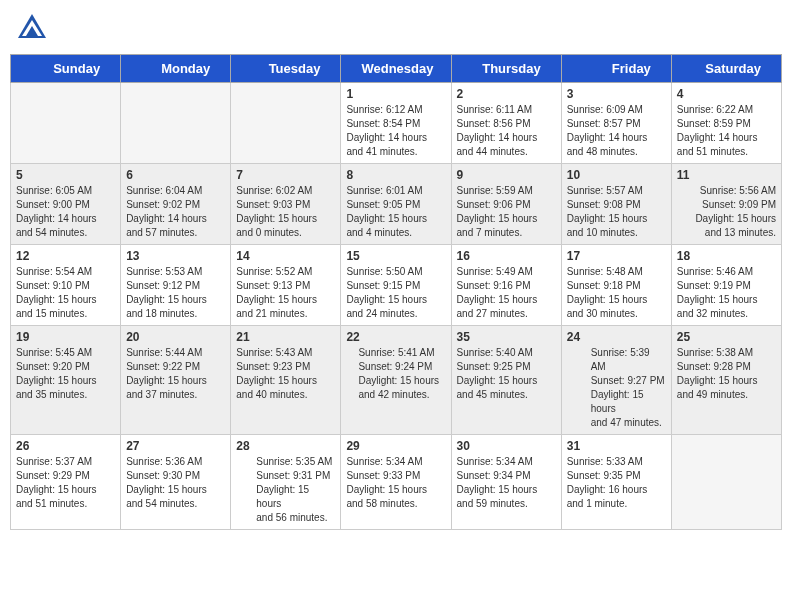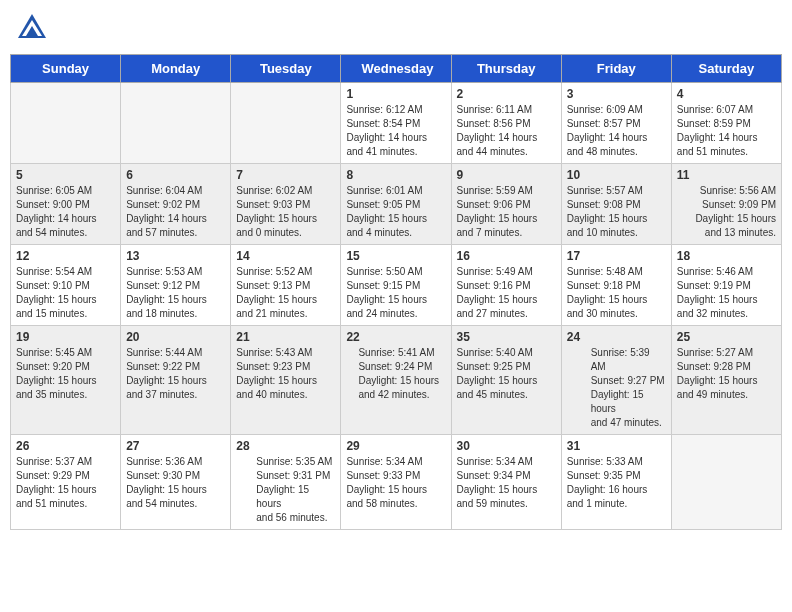--- a/index.html
+++ b/index.html
@@ -57,21 +57,21 @@
       width: 100%;
       border-collapse: collapse;
       table-layout: fixed;
     }
     .calendar th {
       background: #2255cc;
       color: #fff;
       font-size: 13px;
       font-weight: bold;
       padding: 6px 20px;
-      text-align: center;
+      text-align: right;
       border: 1px solid #aaa;
     }
     .calendar td {
       vertical-align: top;
       border: 1px solid #ccc;
       padding: 4px 5px;
       font-size: 10.5px;
       color: #333;
       height: 80px;
       background: #fff;
@@ -149,21 +149,21 @@
         </td>
         <td>
           <div class="day-number">3</div>
           <div class="day-info" style="white-space: pre-line;">Sunrise: 6:09 AM
 Sunset: 8:57 PM
 Daylight: 14 hours
 and 48 minutes.</div>
         </td>
         <td>
           <div class="day-number">4</div>
-          <div class="day-info" style="white-space: pre-line;">Sunrise: 6:07 AM
+          <div class="day-info" style="white-space: pre-line;">Sunrise: 6:22 AM
 Sunset: 8:59 PM
 Daylight: 14 hours
 and 51 minutes.</div>
         </td>
       </tr>
       <tr class="row-shade">
         <td>
           <div class="day-number">5</div>
           <div class="day-info" style="white-space: pre-line;">Sunrise: 6:05 AM
 Sunset: 9:00 PM
@@ -302,21 +302,21 @@
         </td>
         <td>
           <div class="day-number">24</div>
           <div class="day-info" style="white-space: pre-line; margin-left: 24px;">Sunrise: 5:39 AM
 Sunset: 9:27 PM
 Daylight: 15 hours
 and 47 minutes.</div>
         </td>
         <td>
           <div class="day-number">25</div>
-          <div class="day-info" style="white-space: pre-line;">Sunrise: 5:27 AM
+          <div class="day-info" style="white-space: pre-line;">Sunrise: 5:38 AM
 Sunset: 9:28 PM
 Daylight: 15 hours
 and 49 minutes.</div>
         </td>
       </tr>
       <tr>
         <td>
           <div class="day-number">26</div>
           <div class="day-info" style="white-space: pre-line;">Sunrise: 5:37 AM
 Sunset: 9:29 PM

